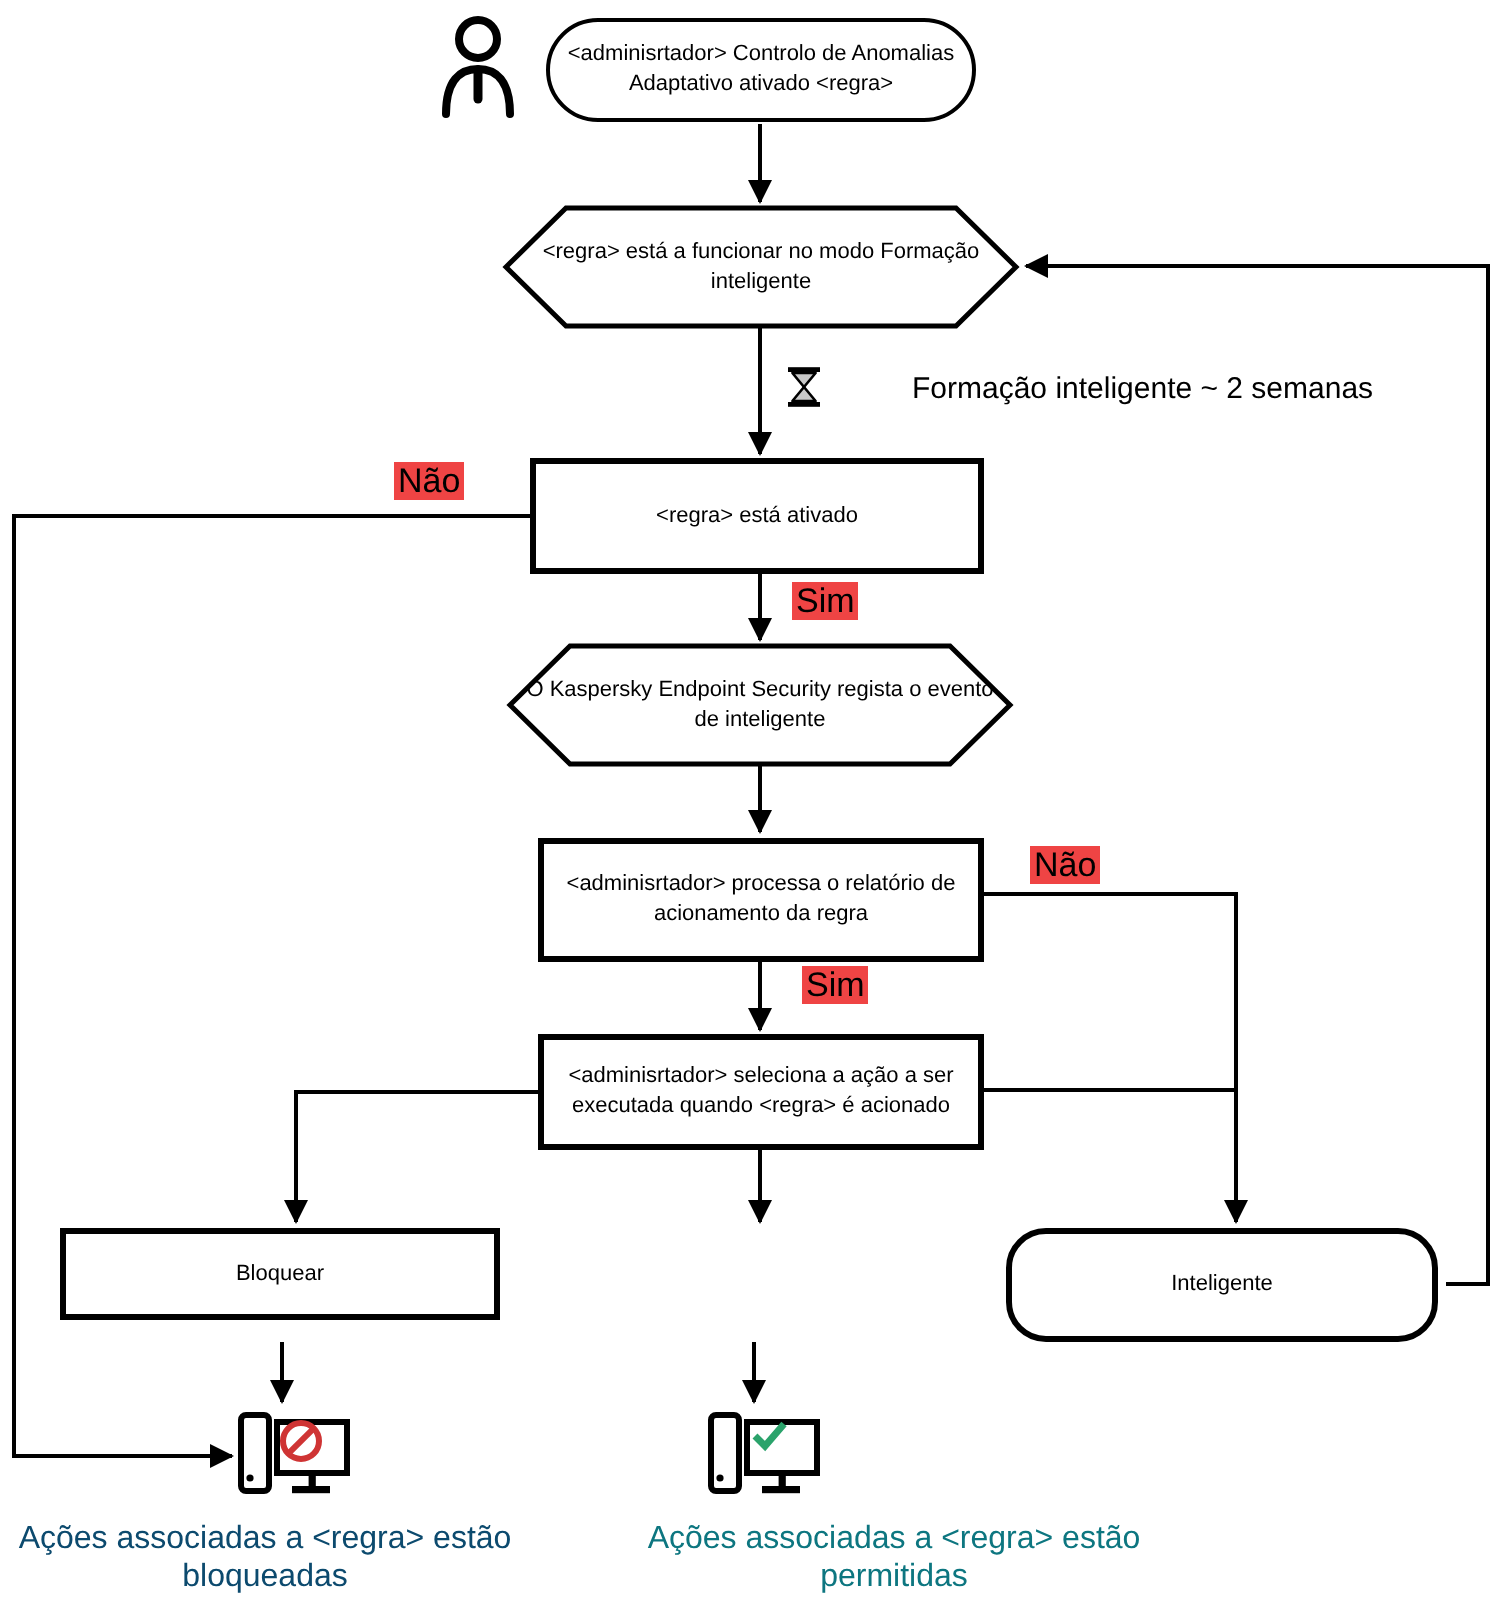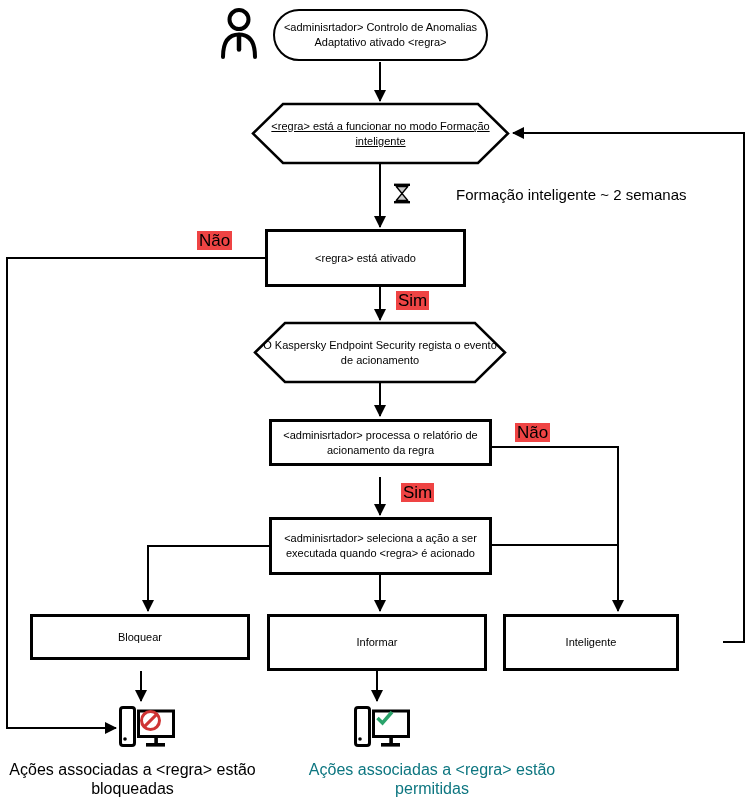--- a/index.html
+++ b/index.html
@@ -54,21 +54,21 @@
     z-index: 3;
   }
   .icon { position: absolute; z-index: 3; }
   .caption {
     position: absolute;
     text-align: center;
     font-size: 16px;
     line-height: 19px;
     z-index: 3;
   }
-  .caption.blocked { color: #000000; }
+  .caption.blocked { color: #0c4a6e; }
   .caption.allowed { color: #0d7680; }
 </style>
 </head>
 <body>
 
 <div id="canvas">
 
   <svg id="wires" width="753" height="812" viewBox="0 0 753 812">
     <defs>
       <marker id="arr" markerUnits="userSpaceOnUse" markerWidth="12" markerHeight="12" refX="11" refY="6" orient="auto">
@@ -99,61 +99,58 @@
       <circle cx="20" cy="13.5" r="9.5"></circle>
       <path d="M4,51 C4,34 11,28.5 20,28.5 C29,28.5 36,34 36,51"></path>
       <path d="M20,29 L20,43.5" stroke-width="4.5"></path>
     </g>
   </svg>
 
   <div class="node stadium" style="left:273px; top:9px; width:215px; height:52px;">
     <span>&lt;adminisrtador&gt; Controlo de Anomalias Adaptativo ativado &lt;regra&gt;</span>
   </div>
 
-  <div class="hexlabel" style="left:268px; top:104px; width:225px; height:59px;text-decoration:underline;">
+  <div class="hexlabel" style="left:268px; top:104px; width:225px; height:59px;">
     <span>&lt;regra&gt; está a funcionar no modo Formação inteligente</span>
   </div>
 
   <svg class="icon" style="left:393px; top:183px;" width="18" height="21" viewBox="0 0 18 21">
     <polygon points="3.2,3.5 14.8,3.5 9,10.5" stroke="#000" stroke-width="1.3" stroke-linejoin="round" fill="#c9c9c9"></polygon>
     <polygon points="9,10.5 3.2,17.5 14.8,17.5" stroke="#000" stroke-width="1.3" stroke-linejoin="round" fill="#c9c9c9"></polygon>
     <line x1="1" y1="1.8" x2="17" y2="1.8" stroke="#000" stroke-width="2.4"></line>
     <line x1="1" y1="19.2" x2="17" y2="19.2" stroke="#000" stroke-width="2.4"></line>
   </svg>
   <div class="notelabel" style="left:417px; top:186px;margin-left:39px;">Formação inteligente ~ 2 semanas</div>
 
-  <div class="node" style="left:265px; top:229px; width:201px; height:58px;">
+  <div class="node" style="left:265px; top:229px; width:227px; height:58px;">
     <span>&lt;regra&gt; está ativado</span>
   </div>
 
   <div class="edgelabel" style="left:197px; top:231px;">Não</div>
   <div class="edgelabel" style="left:396px; top:291px;">Sim</div>
 
   <div class="hexlabel" style="left:257px; top:323px; width:246px; height:59px;">
-    <span>O Kaspersky Endpoint Security regista o evento de acionamento</span>
+    <span>O Kaspersky Endpoint Security regista o evento de inteligente</span>
   </div>
 
-  <div class="node" style="left:269px; top:419px; width:223px; height:47px;">
+  <div class="node" style="left:269px; top:419px; width:223px; height:62px;">
     <span>&lt;adminisrtador&gt; processa o relatório de acionamento da regra</span>
   </div>
 
   <div class="edgelabel" style="left:515px; top:423px;">Não</div>
   <div class="edgelabel" style="left:401px; top:483px;">Sim</div>
 
   <div class="node" style="left:269px; top:517px; width:223px; height:58px;">
     <span>&lt;adminisrtador&gt; seleciona a ação a ser executada quando &lt;regra&gt; é acionado</span>
   </div>
 
   <div class="node" style="left:30px; top:614px; width:220px; height:43px;">
     <span>Bloquear</span>
   </div>
-  <div class="node" style="left:267px; top:614px; width:220px; height:57px;">
-    <span>Informar</span>
-  </div>
-  <div class="node" style="left:503px; top:614px; width:176px; height:57px;">
+  <div class="node" style="left:503px; top:614px; width:216px; height:57px;border-radius:20px;">
     <span>Inteligente</span>
   </div>
 
   <svg class="icon" style="left:118px; top:703px;" width="58" height="46" viewBox="0 0 58 46">
     <rect x="20.5" y="8" width="35" height="25.5" fill="#fff" stroke="#000" stroke-width="3"></rect>
     <rect x="36.3" y="33.5" width="3.6" height="6.5" fill="#000"></rect>
     <rect x="28" y="40" width="19" height="3.6" fill="#000"></rect>
     <rect x="2.5" y="4.5" width="14" height="38" rx="2.5" fill="#fff" stroke="#000" stroke-width="3"></rect>
     <circle cx="7" cy="36" r="1.8" fill="#000"></circle>
     <g>
@@ -165,15 +162,15 @@
   <svg class="icon" style="left:353px; top:703px;" width="58" height="46" viewBox="0 0 58 46">
     <rect x="20.5" y="8" width="35" height="25.5" fill="#fff" stroke="#000" stroke-width="3"></rect>
     <rect x="36.3" y="33.5" width="3.6" height="6.5" fill="#000"></rect>
     <rect x="28" y="40" width="19" height="3.6" fill="#000"></rect>
     <rect x="2.5" y="4.5" width="14" height="38" rx="2.5" fill="#fff" stroke="#000" stroke-width="3"></rect>
     <circle cx="7" cy="36" r="1.8" fill="#000"></circle>
     <polyline points="24.5,15 29.5,20 39,9" fill="none" stroke-width="3.5" stroke="#2aa36b"></polyline>
   </svg>
 
   <div class="caption blocked" style="left:5px; top:760px; width:255px;">Ações associadas a &lt;regra&gt; estão bloqueadas</div>
-  <div class="caption allowed" style="left:302px; top:760px; width:260px;text-align:center;">Ações associadas a &lt;regra&gt; estão permitidas</div>
+  <div class="caption allowed" style="left:317px; top:760px; width:260px;text-align:center;">Ações associadas a &lt;regra&gt; estão permitidas</div>
 
 </div>
 
 </body></html>

